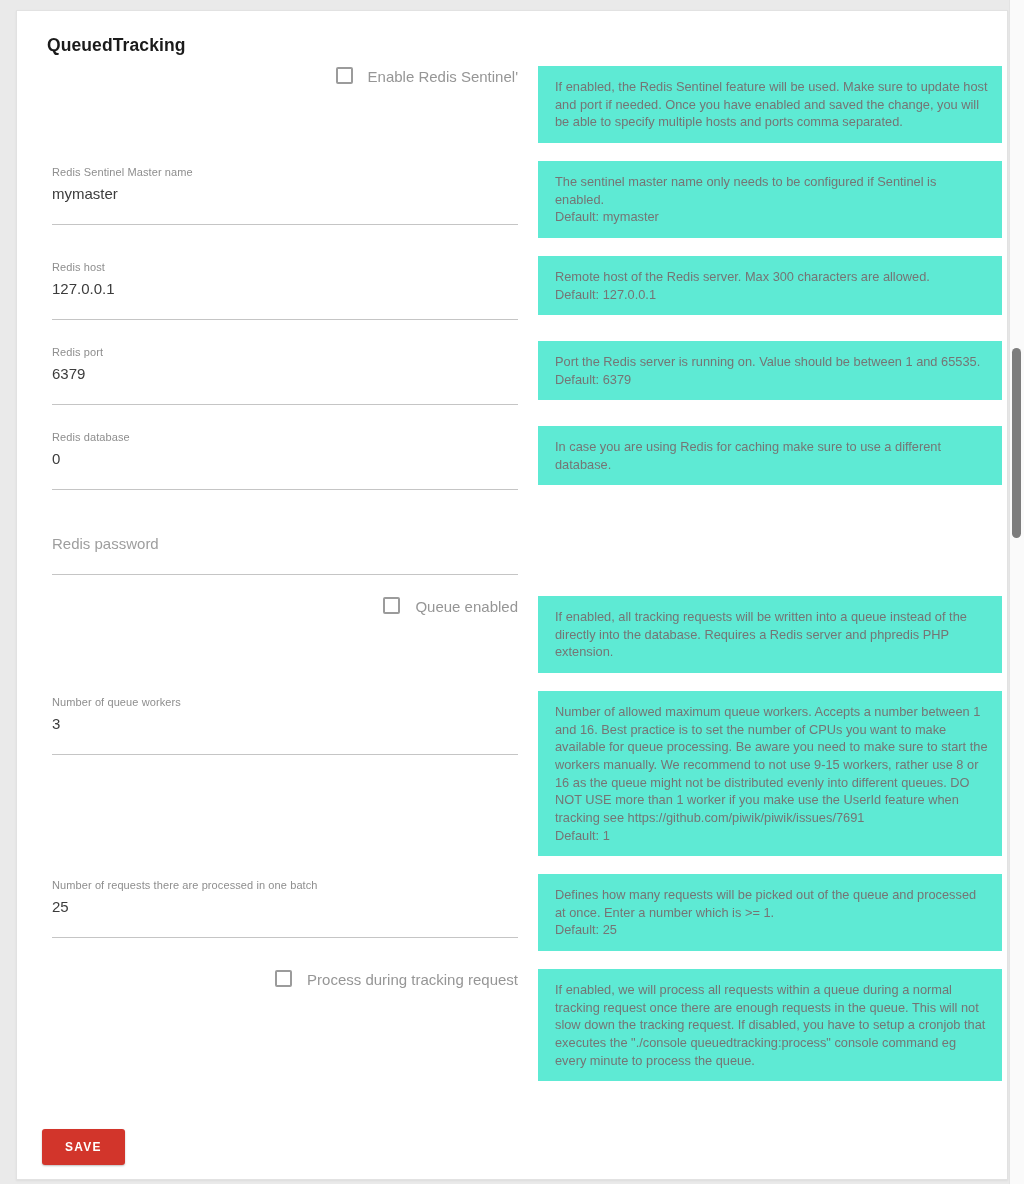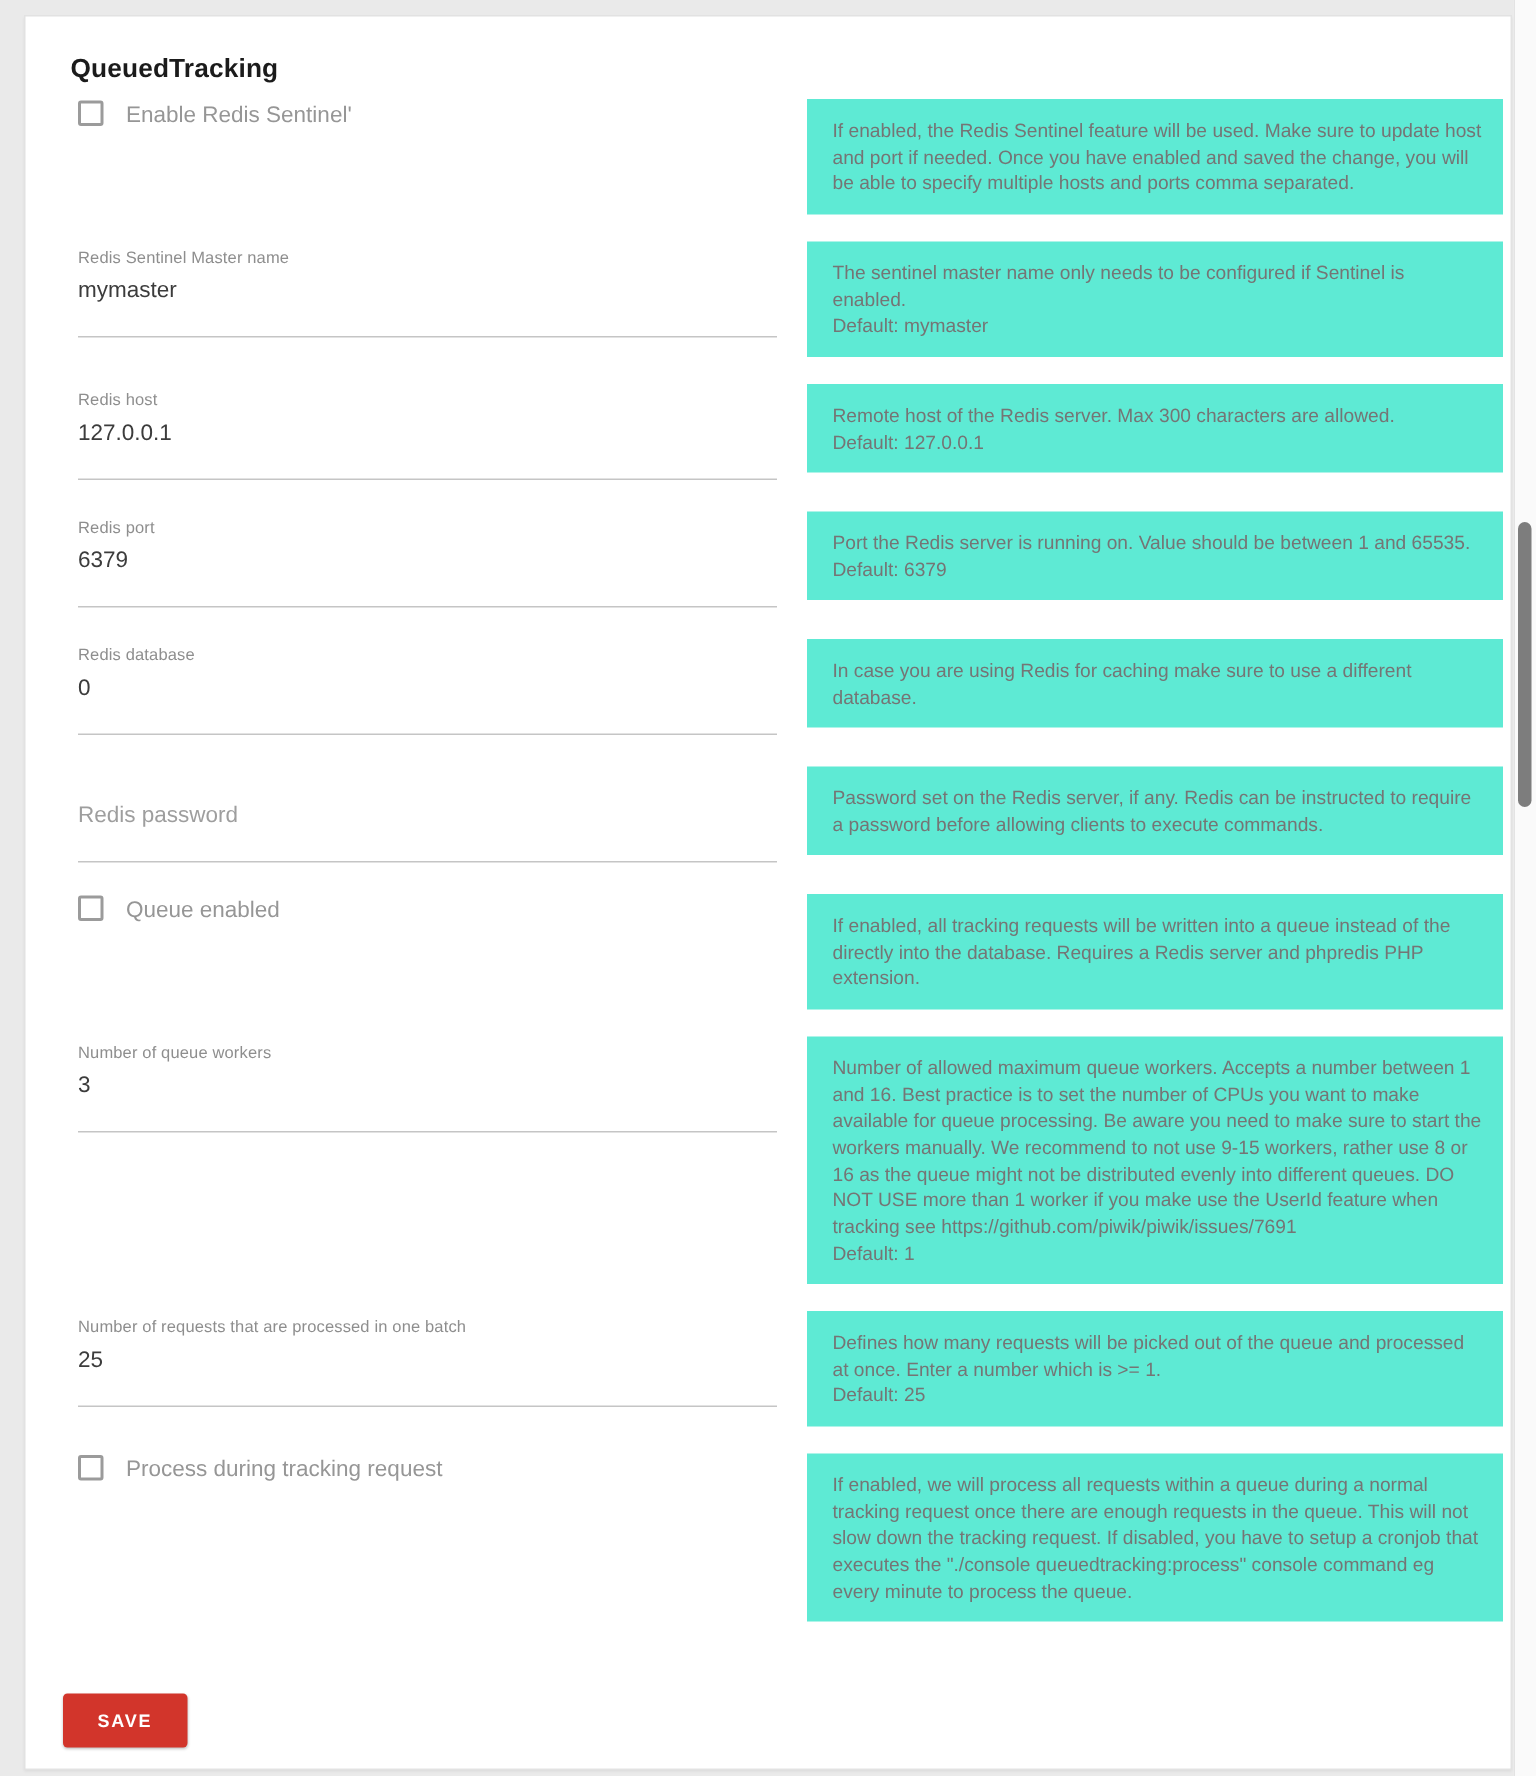--- a/index.html
+++ b/index.html
@@ -27,21 +27,21 @@
     margin-bottom: 10px;
     letter-spacing: .1px;
   }
   .rows { margin-left: 10px; }
   .row {
     display: flex;
     align-items: flex-start;
     margin-bottom: 18px;
     min-height: 67px;
   }
-  .left { width: 466px; flex: none; padding-top: 5px; }
+  .left { width: 466px; flex: none; padding-top: 5px; justify-content: flex-end; }
   .help {
     width: 464px; margin-left: 20px; flex: none;
     background: #5eead4;
     color: #757575;
     font-size: 12.8px;
     line-height: 1.38;
     padding: 12px 14px 12px 17px;
     white-space: pre-line;
   }
   .field-label {
@@ -162,21 +162,20 @@
         <input type="text" class="text-input" value="0" style="">
       </div>
       <div class="help">In case you are using Redis for caching make sure to use a different database.</div>
     </div>
 
     <div class="row">
       <div class="left">
         <div class="field-label"></div>
         <input type="text" class="text-input" placeholder="Redis password" style="">
       </div>
-      <div class="help">Password set on the Redis server, if any. Redis can be instructed to require a password before allowing clients to execute commands.</div>
     </div>
 
     <div class="row checkbox-row">
       <div class="left">
         <input type="checkbox" class="checkbox" style="">
         <label class="checkbox-label">Queue enabled</label>
       </div>
       <div class="help">If enabled, all tracking requests will be written into a queue instead of the directly into the database. Requires a Redis server and phpredis PHP extension.</div>
     </div>
 
@@ -184,21 +183,21 @@
       <div class="left">
         <div class="field-label">Number of queue workers</div>
         <input type="text" class="text-input" value="3" style="">
       </div>
       <div class="help">Number of allowed maximum queue workers. Accepts a number between 1 and 16. Best practice is to set the number of CPUs you want to make available for queue processing. Be aware you need to make sure to start the workers manually. We recommend to not use 9-15 workers, rather use 8 or 16 as the queue might not be distributed evenly into different queues. DO NOT USE more than 1 worker if you make use the UserId feature when tracking see https://github.com/piwik/piwik/issues/7691
 Default: 1</div>
     </div>
 
     <div class="row">
       <div class="left">
-        <div class="field-label">Number of requests that are processed in one batch</div>
+        <div class="field-label">Number of requests there are processed in one batch</div>
         <input type="text" class="text-input" value="25" style="">
       </div>
       <div class="help">Defines how many requests will be picked out of the queue and processed at once. Enter a number which is &gt;= 1.
 Default: 25</div>
     </div>
 
     <div class="row checkbox-row">
       <div class="left">
         <input type="checkbox" class="checkbox" style="">
         <label class="checkbox-label">Process during tracking request</label>

